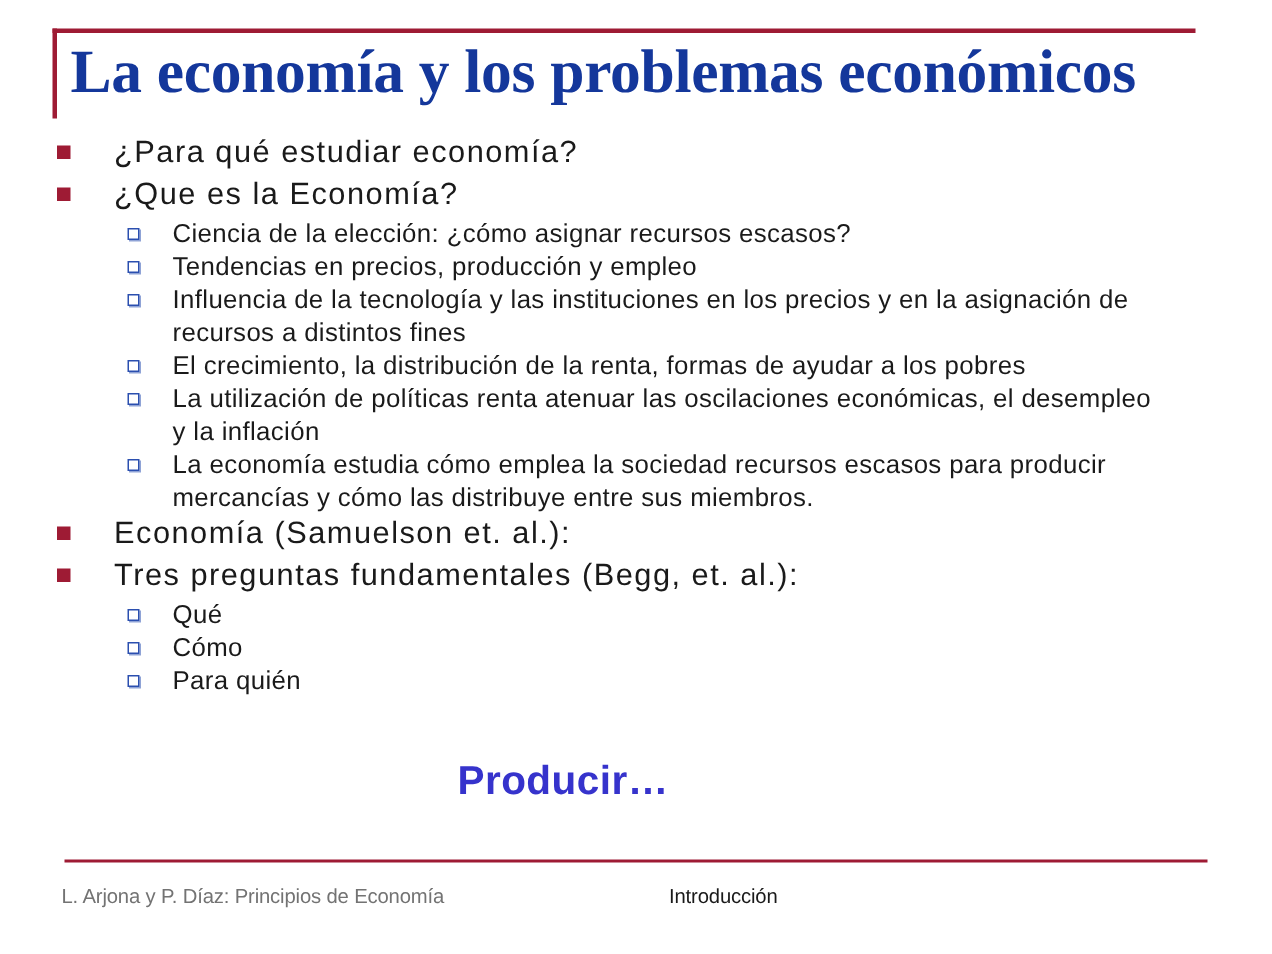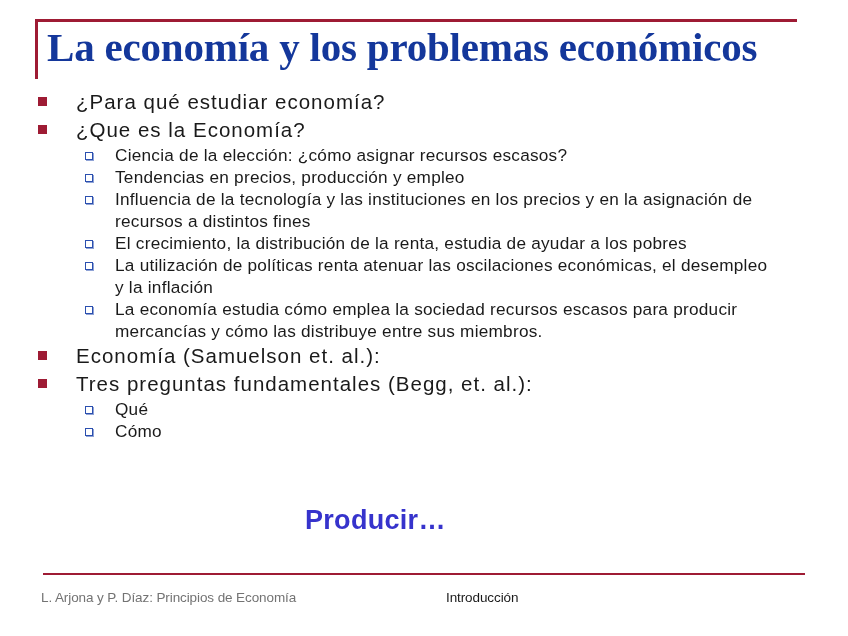--- a/index.html
+++ b/index.html
@@ -168,21 +168,21 @@
       <div class="item lvl2">
         <span class="bullet"></span>
         <span class="text">Tendencias en precios, producción y empleo</span>
       </div>
       <div class="item lvl2">
         <span class="bullet"></span>
         <span class="text">Influencia de la tecnología y las instituciones en los precios y en la asignación de recursos a distintos fines</span>
       </div>
       <div class="item lvl2">
         <span class="bullet"></span>
-        <span class="text">El crecimiento, la distribución de la renta, estudia de ayudar a los pobres</span>
+        <span class="text">El crecimiento, la distribución de la renta, formas de ayudar a los pobres</span>
       </div>
       <div class="item lvl2">
         <span class="bullet"></span>
         <span class="text">La utilización de políticas renta atenuar las oscilaciones económicas, el desempleo y la inflación</span>
       </div>
       <div class="item lvl2">
         <span class="bullet"></span>
         <span class="text">La economía estudia cómo emplea la sociedad recursos escasos para producir mercancías y cómo las distribuye entre sus miembros.</span>
       </div>
       <div class="item lvl1">
@@ -193,20 +193,24 @@
         <span class="bullet"></span>
         <span class="text">Tres preguntas fundamentales (Begg, et. al.):</span>
       </div>
       <div class="item lvl2">
         <span class="bullet"></span>
         <span class="text">Qué</span>
       </div>
       <div class="item lvl2">
         <span class="bullet"></span>
         <span class="text">Cómo</span>
+      </div>
+      <div class="item lvl2">
+        <span class="bullet"></span>
+        <span class="text">Para quién</span>
       </div>
     </div>
 
   <div class="callout">Producir…</div>
 
   <div class="footer-rule"></div>
   <div class="footer-left">L. Arjona y P. Díaz: Principios de Economía</div>
   <div class="footer-center">Introducción</div>
 
 </div>

